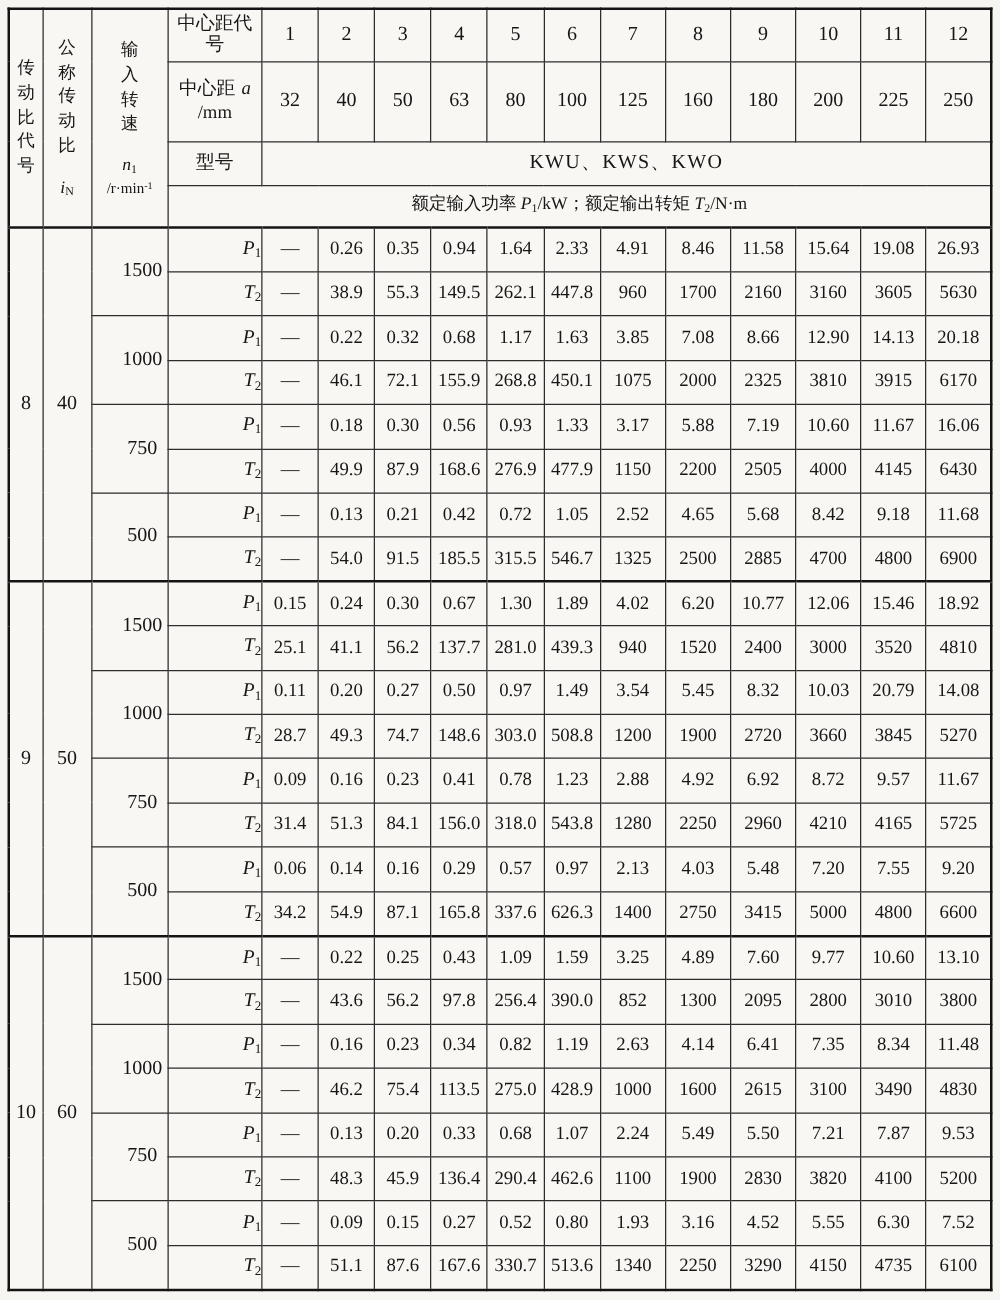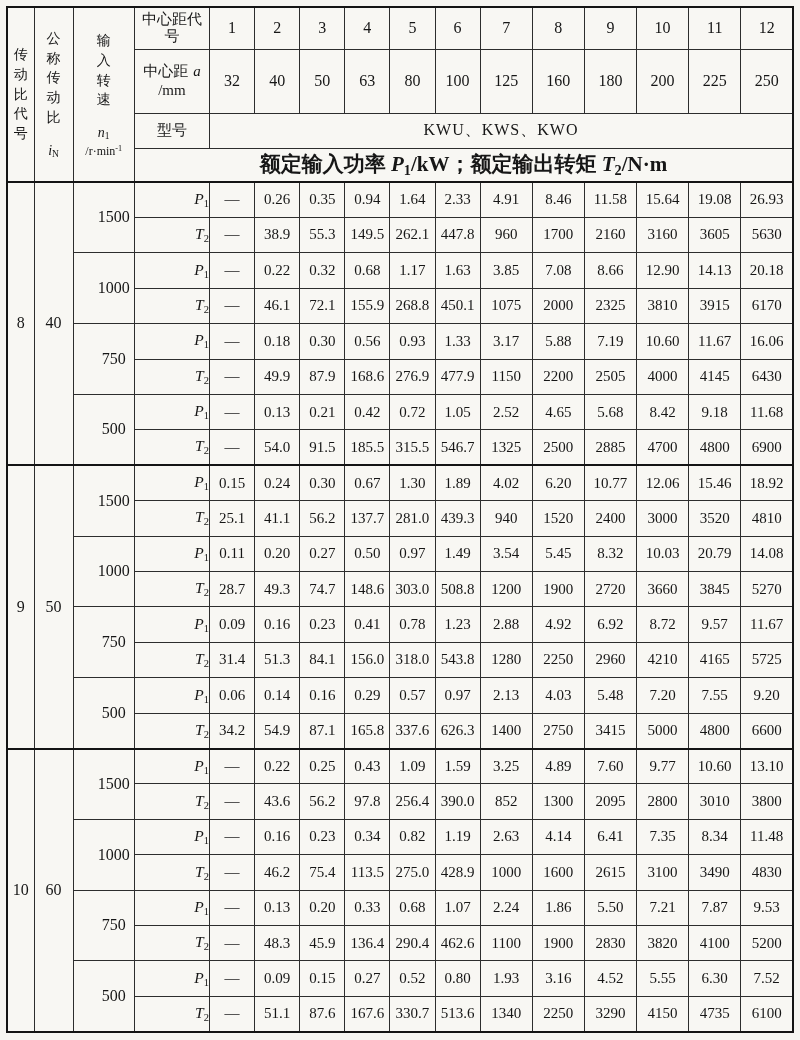--- a/index.html
+++ b/index.html
@@ -48,21 +48,21 @@
   .vunit { font-size: 12px; margin-top: 1px; white-space: nowrap; }
   sub { font-size: 0.68em; vertical-align: -0.25em; }
   sup { font-size: 0.68em; vertical-align: 0.45em; }
   i   { font-style: italic; }
   .hlabel  { font-size: 15px; letter-spacing: 0; }
   .hlabel2 { font-size: 15px; }
   .hlabel2 .mvar { margin-left: 5px; }
   .hlabel2 div + div { margin-top: 2px; }
   .hnum { font-size: 16px; }
   .model-val   { font-size: 16px; letter-spacing: 1px; }
-  .ratings-note{ font-size: 21px; font-weight: bold; }
+  .ratings-note{ font-size: 14px; }
   
   tbody td { height: 35px; }
   td.glabel   { font-size: 16px; }
   td.speed    { font-size: 16px; padding-left: 20px; }
   td.rowlabel { font-size: 15.5px; text-align: right; }
   td.val      { font-size: 15px; }
   tr.group-start td { border-top: 2px solid #141414; }
 </style>
 </head>
 <body>
@@ -463,21 +463,21 @@
         <tr>
           <td rowspan="2" class="speed">750</td>
           <td class="rowlabel"><i>P</i><sub>1</sub></td>
           <td class="val">—</td>
           <td class="val">0.13</td>
           <td class="val">0.20</td>
           <td class="val">0.33</td>
           <td class="val">0.68</td>
           <td class="val">1.07</td>
           <td class="val">2.24</td>
-          <td class="val">1.86</td>
+          <td class="val">5.49</td>
           <td class="val">5.50</td>
           <td class="val">7.21</td>
           <td class="val">7.87</td>
           <td class="val">9.53</td>
         </tr>
         <tr>
           <td class="rowlabel"><i>T</i><sub>2</sub></td>
           <td class="val">—</td>
           <td class="val">48.3</td>
           <td class="val">45.9</td>

